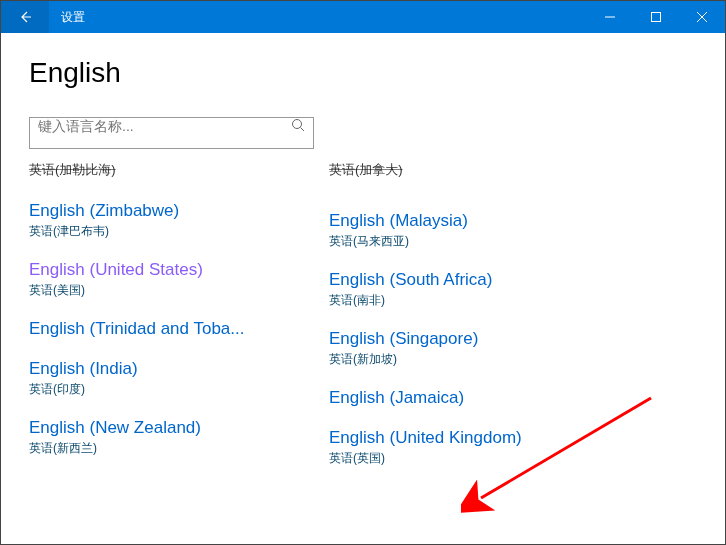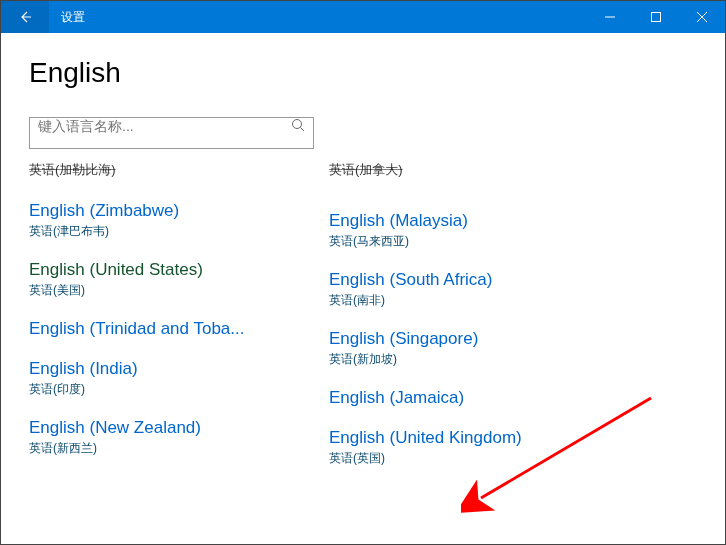--- a/index.html
+++ b/index.html
@@ -90,21 +90,21 @@
     .lang-name {
       color: #0066cc;
       font-size: 17px;
       font-weight: 400;
       white-space: nowrap;
       overflow: hidden;
       text-overflow: ellipsis;
       max-width: 290px;
     }
     .lang-name.disabled {
-      color: #14532d;
+      color: #8b5cf6;
     }
     .lang-local {
       color: #0c4a6e;
       font-size: 12px;
       margin-top: 2px;
     }
     .lang-local.truncated-line {
       font-size: 13px;
       color: #333;
       text-decoration: line-through;

